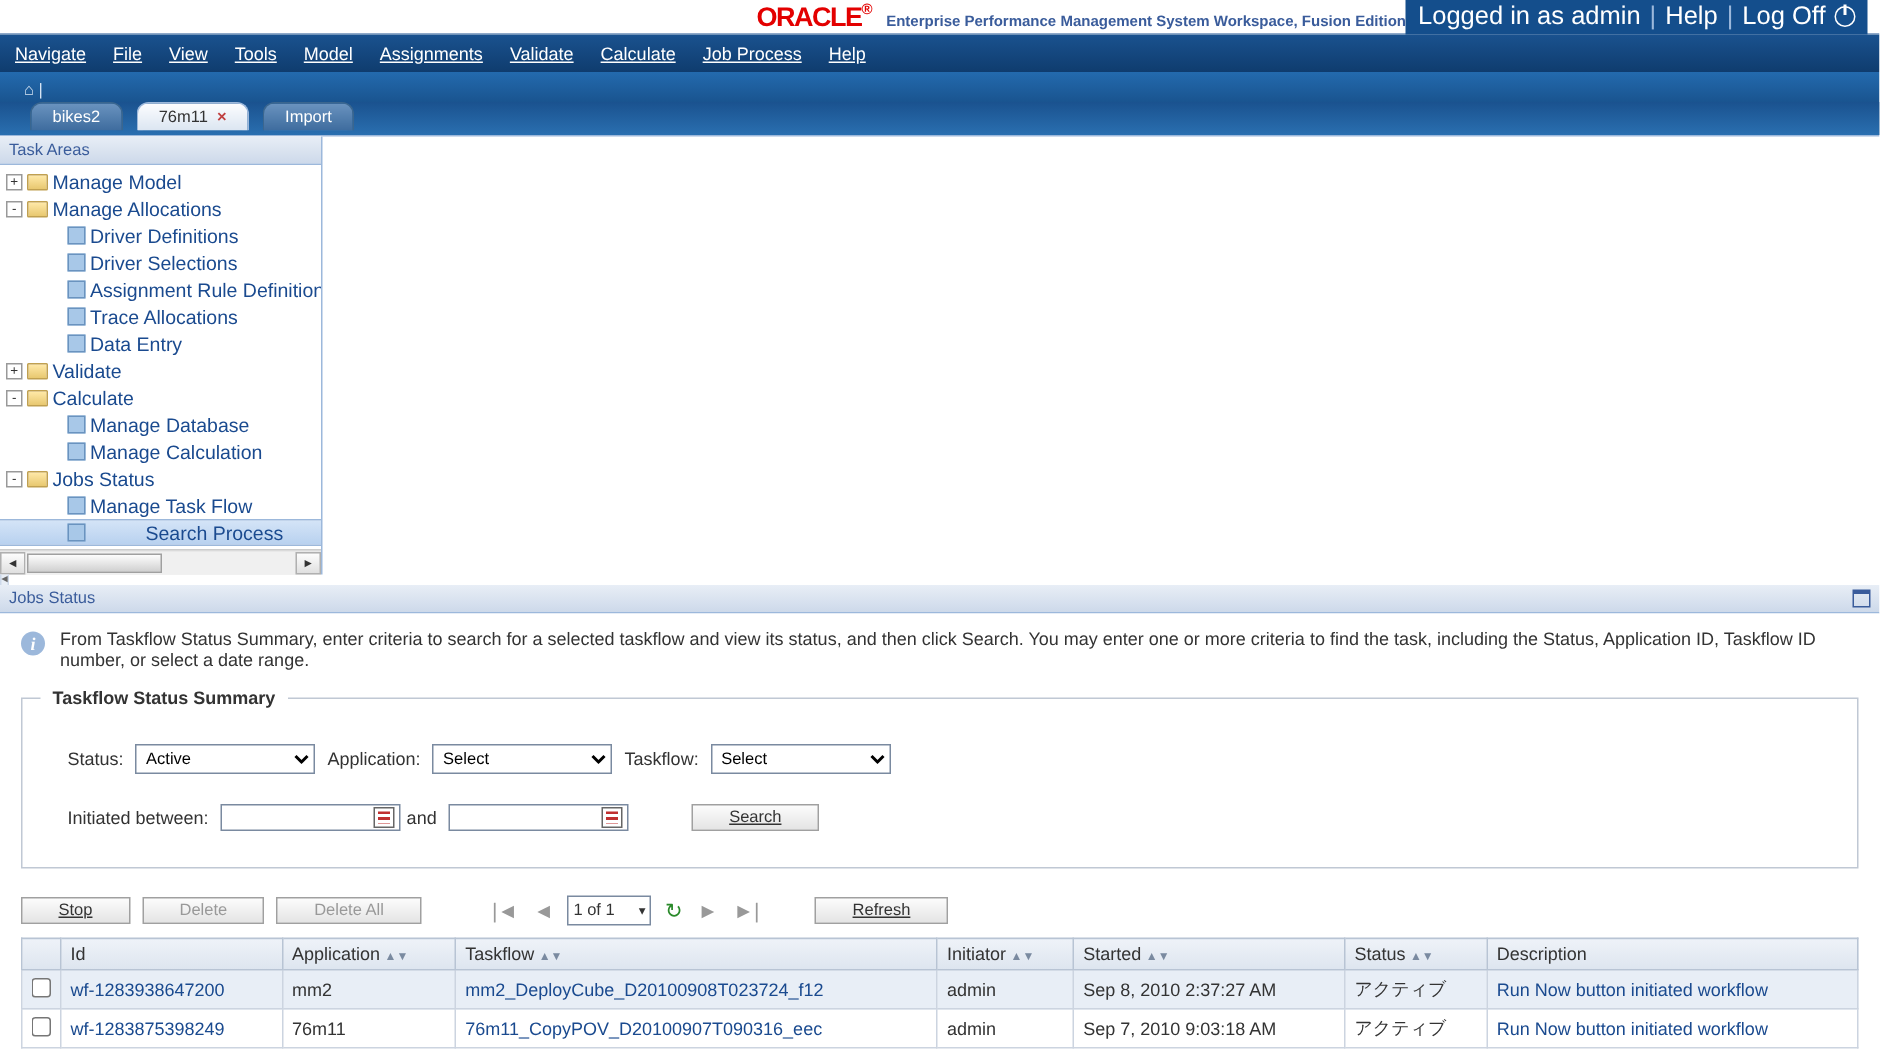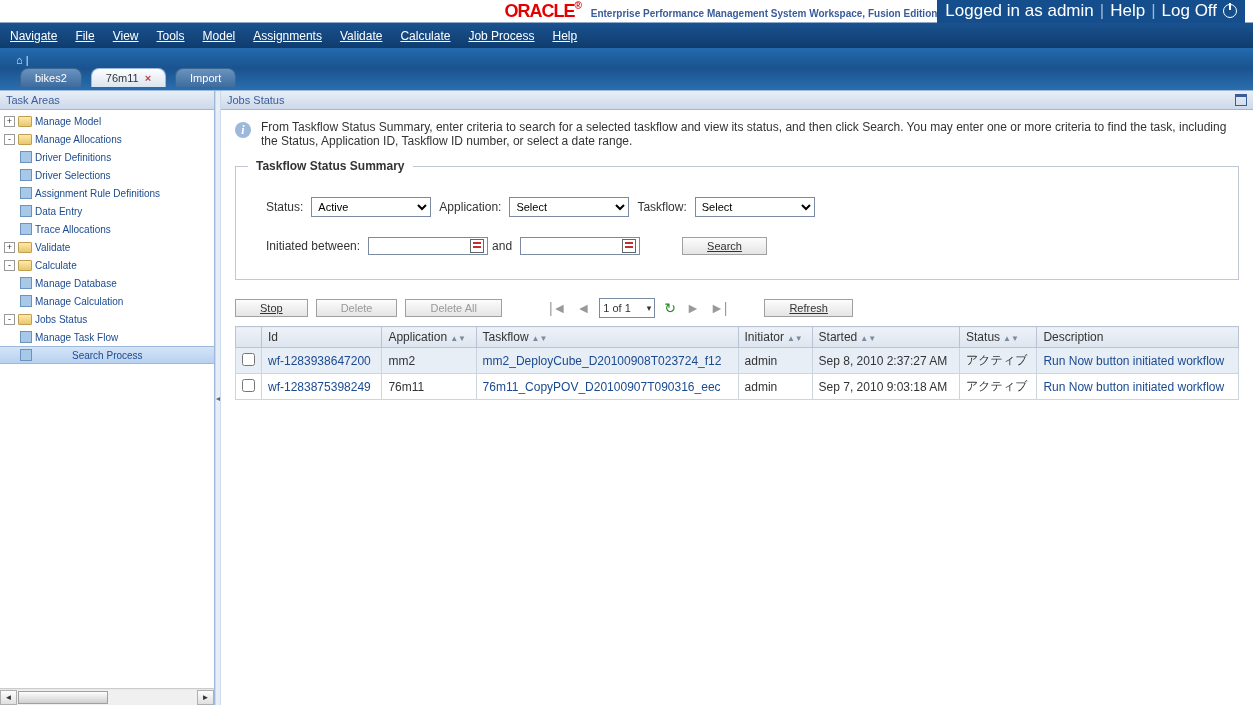--- a/index.html
+++ b/index.html
@@ -28,34 +28,34 @@
 .toggle-pill { position: absolute; right: 30px; top: 25px; width: 36px; height: 9px; background: #fff; border-radius: 3px 3px 0 0; display: flex; align-items: center; justify-content: center; }
 .toggle-pill::before { content: "▲"; font-size: 6px; color: #333; }
 
 
 .tab-strip { background: linear-gradient(#1a528f, #2a6fb0); height: 22px; display: flex; align-items: flex-start; padding-left: 20px; gap: 9px; position: relative; top: -22px; margin-bottom: -22px; }
 .tab { background: linear-gradient(#6a93bf, #3e6c9e); color: #fff; padding: 3px 14px; border-radius: 8px 8px 0 0; font-size: 11px; cursor: pointer; display: flex; align-items: center; gap: 6px; border: 1px solid #3a668f; border-bottom: none; }
 .tab.active { background: linear-gradient(#fcfdff, #dbe5f1); color: #333; border-color: #9cb8db; }
 .tab-close { color: #c04040; font-weight: bold; font-size: 11px; }
 
 
-.main { display: flex; height: calc(705px - 23px - 25px - 20px - 22px); border-top: 1px solid #9cb8db; }
+.main { display: flex; height: calc(705px - 23px - 25px - 20px - 22px); border-top: 1px solid #9cb8db; flex-direction: column; }
 .sidebar { width: 215px; min-width: 215px; background: #fff; border-right: 1px solid #9cb8db; display: flex; flex-direction: column; }
 .panel-title { background: linear-gradient(#e8eef6, #cdd9ea); border-bottom: 1px solid #9cb8db; padding: 3px 6px; color: #3a5c9b; font-size: 11px; }
 .content-title { background: linear-gradient(#e8eef6, #cdd9ea); border-bottom: 1px solid #9cb8db; padding: 3px 6px; color: #3a5c9b; font-size: 11px; display: flex; justify-content: space-between; align-items: center; }
 
 
 .tree { flex: 1; overflow: auto; padding: 2px 0; position: relative; }
 .tree-row { display: flex; align-items: center; height: 18px; padding-left: 4px; gap: 3px; white-space: nowrap; cursor: pointer; }
 .tree-row.selected { background: linear-gradient(#d4e4f7, #b8d1ef); border-top: 1px solid #9cb8db; border-bottom: 1px solid #9cb8db; gap: 40px; }
 .expander { width: 11px; height: 11px; border: 1px solid #999; font-size: 9px; line-height: 9px; text-align: center; color: #333; background: #fff; flex-shrink: 0; }
 .folder-icon { width: 14px; height: 11px; background: linear-gradient(#ffe9a8, #e8c870); border: 1px solid #c0a050; border-radius: 1px; flex-shrink: 0; }
 .leaf-icon { width: 12px; height: 12px; background: #a8c8e8; border: 1px solid #6a93bf; flex-shrink: 0; }
-.indent2 { padding-left: 20px; }
-.tree-label { color: #1a4a8f; font-size: 10px; }
+.indent2 { padding-left: 45px; }
+.tree-label { color: #1a4a8f; font-size: 13px; }
 
 
 .h-scroll { height: 17px; background: #e8e8e8; border-top: 1px solid #ccc; display: flex; align-items: center; }
 .h-scroll-btn { width: 17px; height: 15px; background: linear-gradient(#fdfdfd,#e0e0e0); border: 1px solid #b0b0b0; display: flex; align-items: center; justify-content: center; font-size: 8px; color: #333; }
 .h-scroll-track { flex: 1; height: 15px; background: #f0f0f0; }
 .h-scroll-thumb { width: 90px; height: 13px; background: linear-gradient(#fdfdfd,#d0d0d0); border: 1px solid #a0a0a0; margin: 1px; }
 
 
 .splitter { width: 6px; background: #e8eef6; border-left: 1px solid #cdd9ea; border-right: 1px solid #cdd9ea; display: flex; align-items: center; justify-content: center; cursor: col-resize; }
 .splitter::after { content: "◄"; font-size: 7px; color: #666; }
@@ -171,25 +171,25 @@
         <div class="tree-row indent2">
           <span class="leaf-icon"></span>
           <span class="tree-label">Driver Selections</span>
         </div>
         <div class="tree-row indent2">
           <span class="leaf-icon"></span>
           <span class="tree-label">Assignment Rule Definitions</span>
         </div>
         <div class="tree-row indent2">
           <span class="leaf-icon"></span>
+          <span class="tree-label">Trace Allocations</span>
+        </div>
+        <div class="tree-row indent2">
+          <span class="leaf-icon"></span>
           <span class="tree-label">Data Entry</span>
-        </div>
-        <div class="tree-row indent2">
-          <span class="leaf-icon"></span>
-          <span class="tree-label">Trace Allocations</span>
         </div>
         <div class="tree-row">
           <span class="expander">+</span>
           <span class="folder-icon"></span>
           <span class="tree-label">Validate</span>
         </div>
         <div class="tree-row">
           <span class="expander">-</span>
           <span class="folder-icon"></span>
           <span class="tree-label">Calculate</span>

